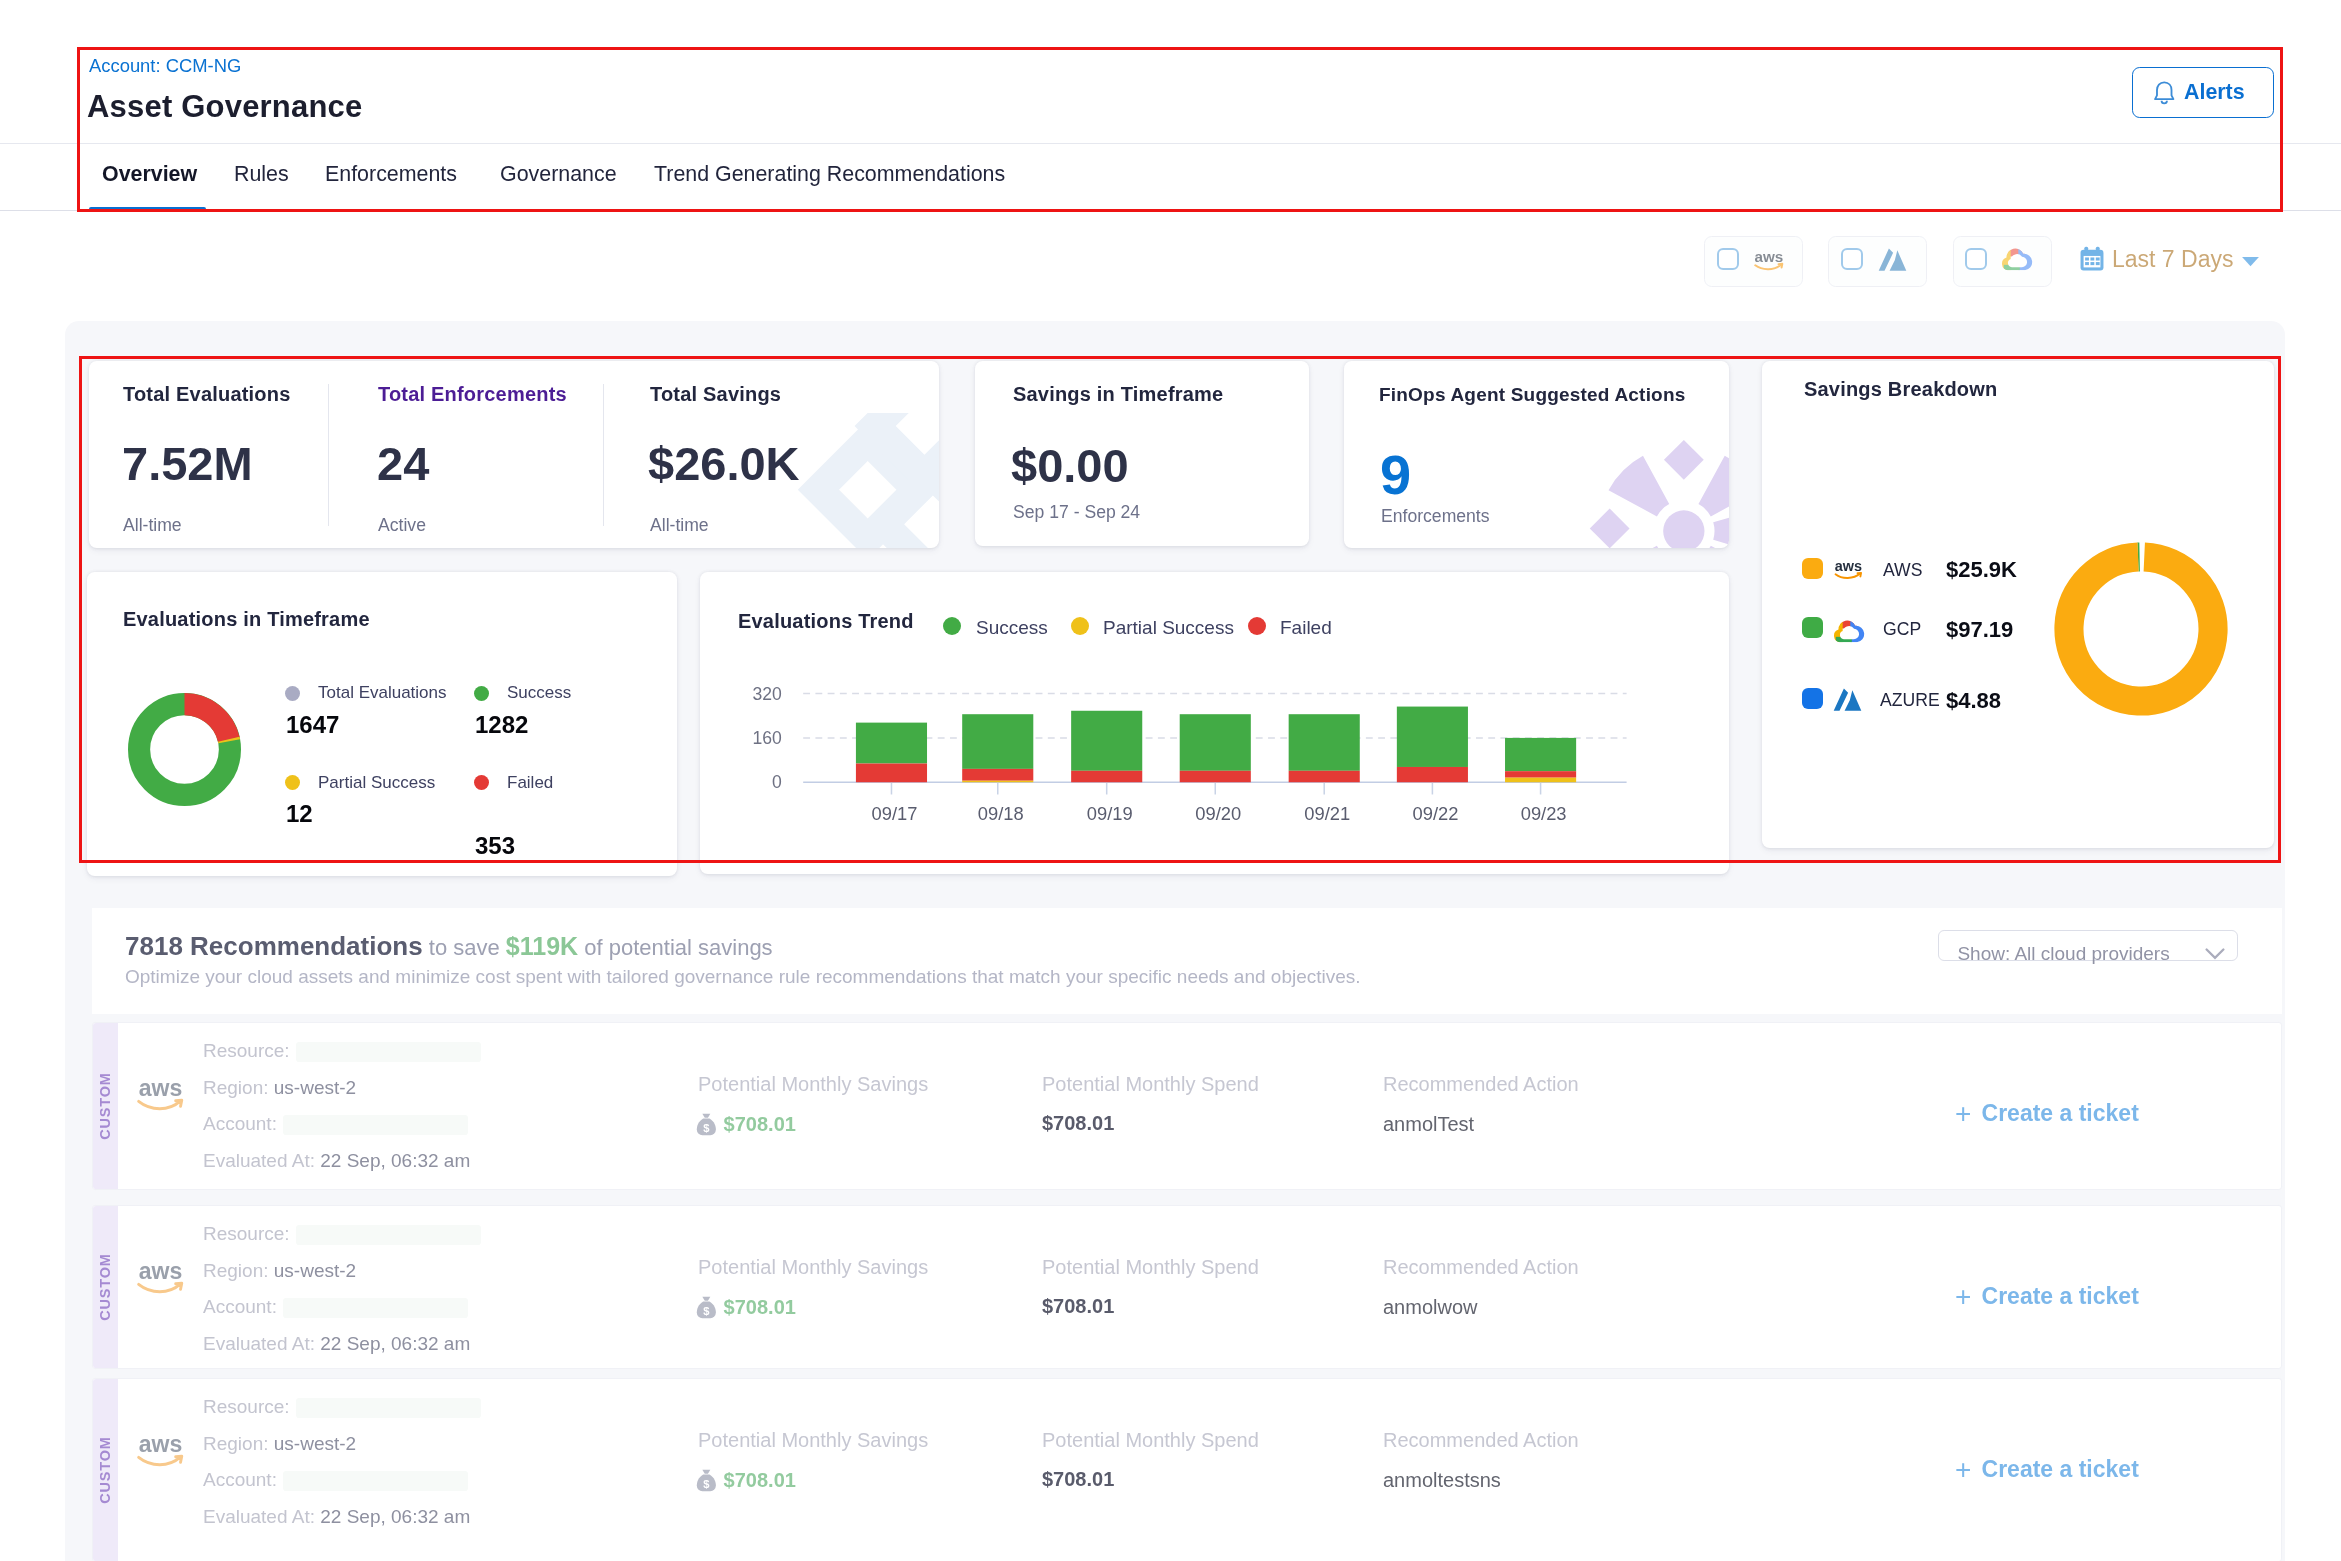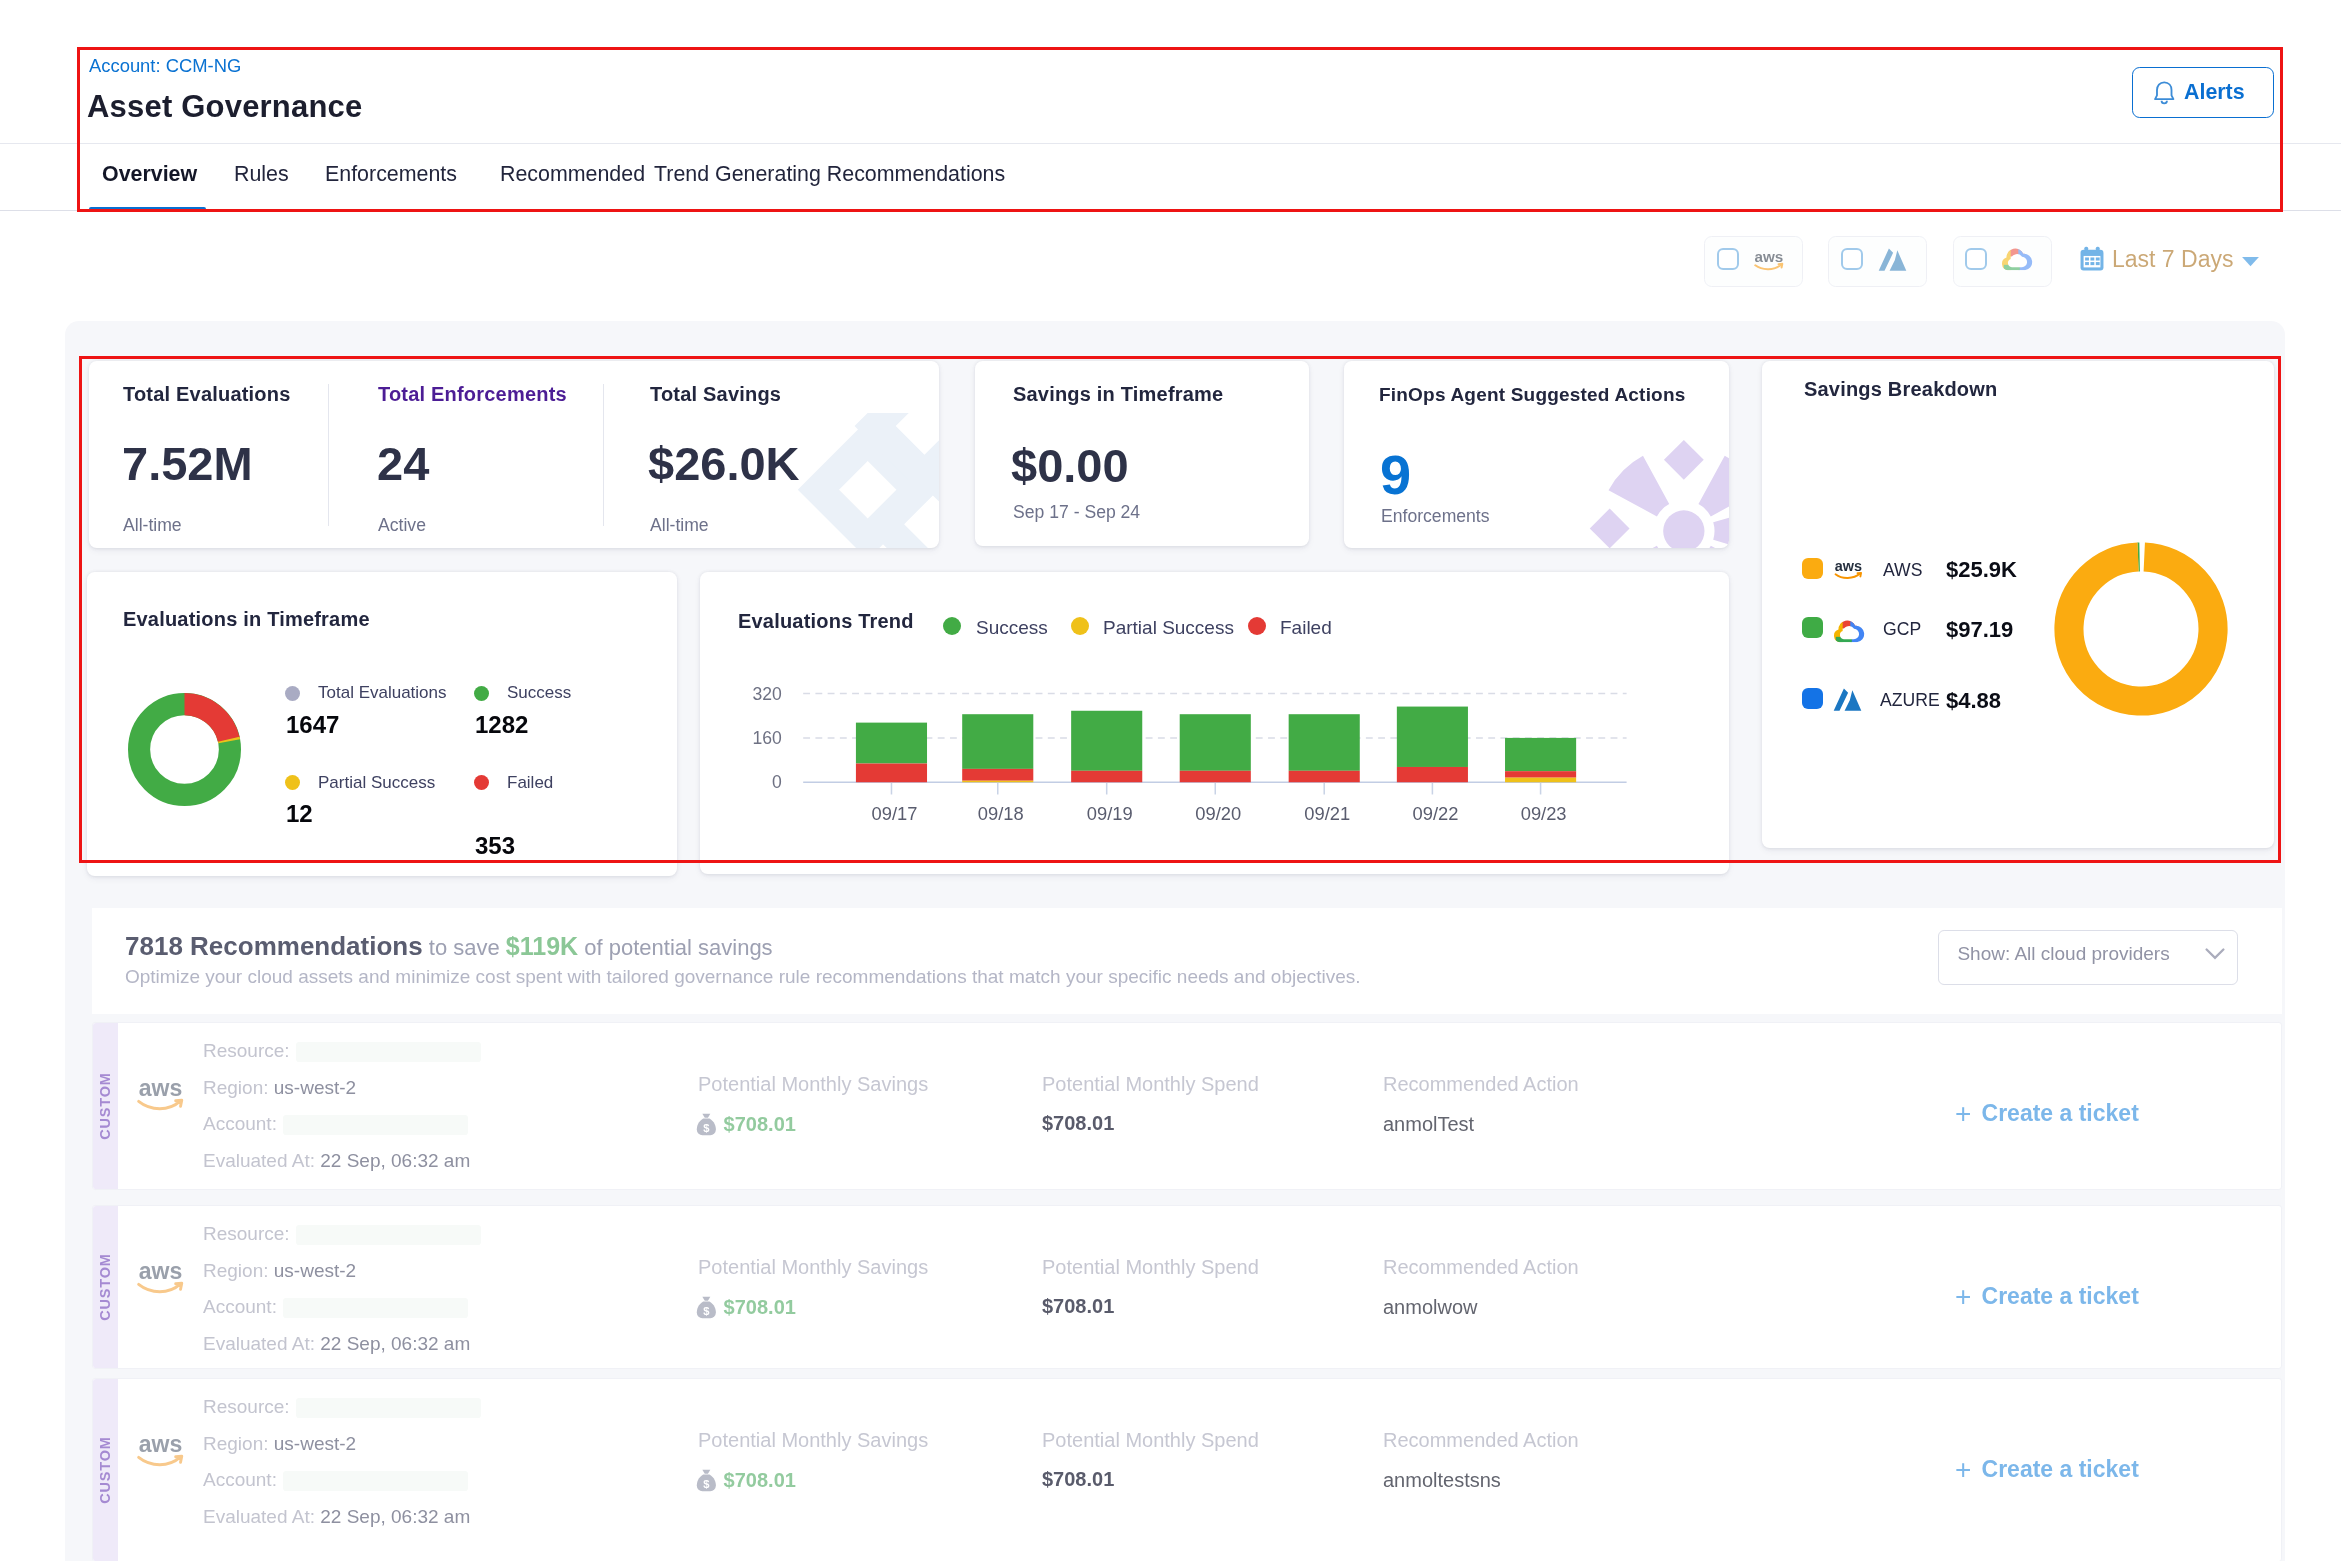--- a/index.html
+++ b/index.html
@@ -32,21 +32,21 @@
 
   <div class="abs" style="left:0;top:143px;width:2342px;height:0.8px;background:#e6e8ef;"></div>
   <div class="abs" style="left:0;top:210px;width:2342px;height:0.8px;background:#dddfe8;"></div>
 
   <div class="abs" style="left:89px;top:55px;font-size:18.4px;color:#0a72d2;">Account: CCM-NG</div>
   <div class="abs" style="left:87px;top:89px;font-size:31px;font-weight:bold;color:#1c1e2e;letter-spacing:0.2px;">Asset Governance</div>
 
   <div class="abs" style="left:102px;top:162px;font-size:21.4px;font-weight:bold;color:#131627;">Overview</div>
   <div class="abs" style="left:234px;top:162px;font-size:21.4px;color:#22253c;">Rules</div>
   <div class="abs" style="left:325px;top:162px;font-size:21.4px;color:#22253c;">Enforcements</div>
-  <div class="abs" style="left:500px;top:162px;font-size:21.4px;color:#22253c;">Recommended</div>
+  <div class="abs" style="left:500px;top:162px;font-size:21.4px;color:#22253c;">Governance</div>
   <div class="abs" style="left:654px;top:162px;font-size:21.4px;color:#22253c;">Trend Generating Recommendations</div>
   <div class="abs" style="left:89px;top:207px;width:117px;height:3.8px;background:#0a6fd1;border-radius:2.3px;"></div>
 
   <div class="abs" style="left:2132px;top:67px;width:142px;height:51px;border:1.5px solid #0a6fd1;border-radius:7.7px;background:#fff;">
     <svg class="abs" style="left:19px;top:12.2px;" width="24.5" height="26" viewBox="0 0 32 34">
       <path d="M16 3 C10 3 6.5 7.5 6.5 13 L6.5 20 L4 25 L28 25 L25.5 20 L25.5 13 C25.5 7.5 22 3 16 3 Z" fill="none" stroke="#3c8cd7" stroke-width="2.4" stroke-linejoin="round"></path>
       <path d="M12.5 27 a3.5 3.5 0 0 0 7 0" fill="none" stroke="#3c8cd7" stroke-width="2.4"></path>
     </svg>
     <div class="abs" style="left:51px;top:11.5px;font-size:21.4px;font-weight:bold;color:#0a6fd1;">Alerts</div>
   </div>
@@ -272,21 +272,21 @@
         <text x="819.5" y="324">09/21</text>
         <text x="961" y="324">09/22</text>
         <text x="1102.5" y="324">09/23</text>
     </g>
   </svg>
 
   <div class="abs" style="left:92px;top:908px;width:2190px;height:106px;background:#ffffff;"></div>
   <div class="abs" style="left:125px;top:931px;font-size:22px;color:#5a5d70;"><b style="font-size:26px;">7818 Recommendations</b> <span style="color:#9da0b2;">to save</span> <b style="color:#8bc796;font-size:25px;">$119K</b> <span style="color:#9da0b2;">of potential savings</span></div>
   <div class="abs" style="left:125px;top:966px;font-size:19px;color:#b4b6c6;">Optimize your cloud assets and minimize cost spent with tailored governance rule recommendations that match your specific needs and objectives.</div>
 
-  <div class="abs" style="left:1938px;top:930px;width:300px;height:55px;background:#fff;border:0.8px solid #dcdee8;border-radius:6.1px;">
+  <div class="abs" style="left:1938px;top:930px;width:300px;height:31px;background:#fff;border:0.8px solid #dcdee8;border-radius:6.1px;">
     <div class="abs" style="left:18.4px;top:12.2px;font-size:19px;color:#9193a5;">Show: All cloud providers</div>
     <svg class="abs" style="left:266px;top:17px;" width="20" height="12.2" viewBox="0 0 26 16">
         <path d="M2 2 L13 13 L24 2" fill="none" stroke="#aaacbc" stroke-width="3" stroke-linecap="round"></path>
       </svg>
   </div>
 
   <div class="rrow" style="top:1022px;">
     <div class="strip">
         <span>CUSTOM</span>
       </div>

